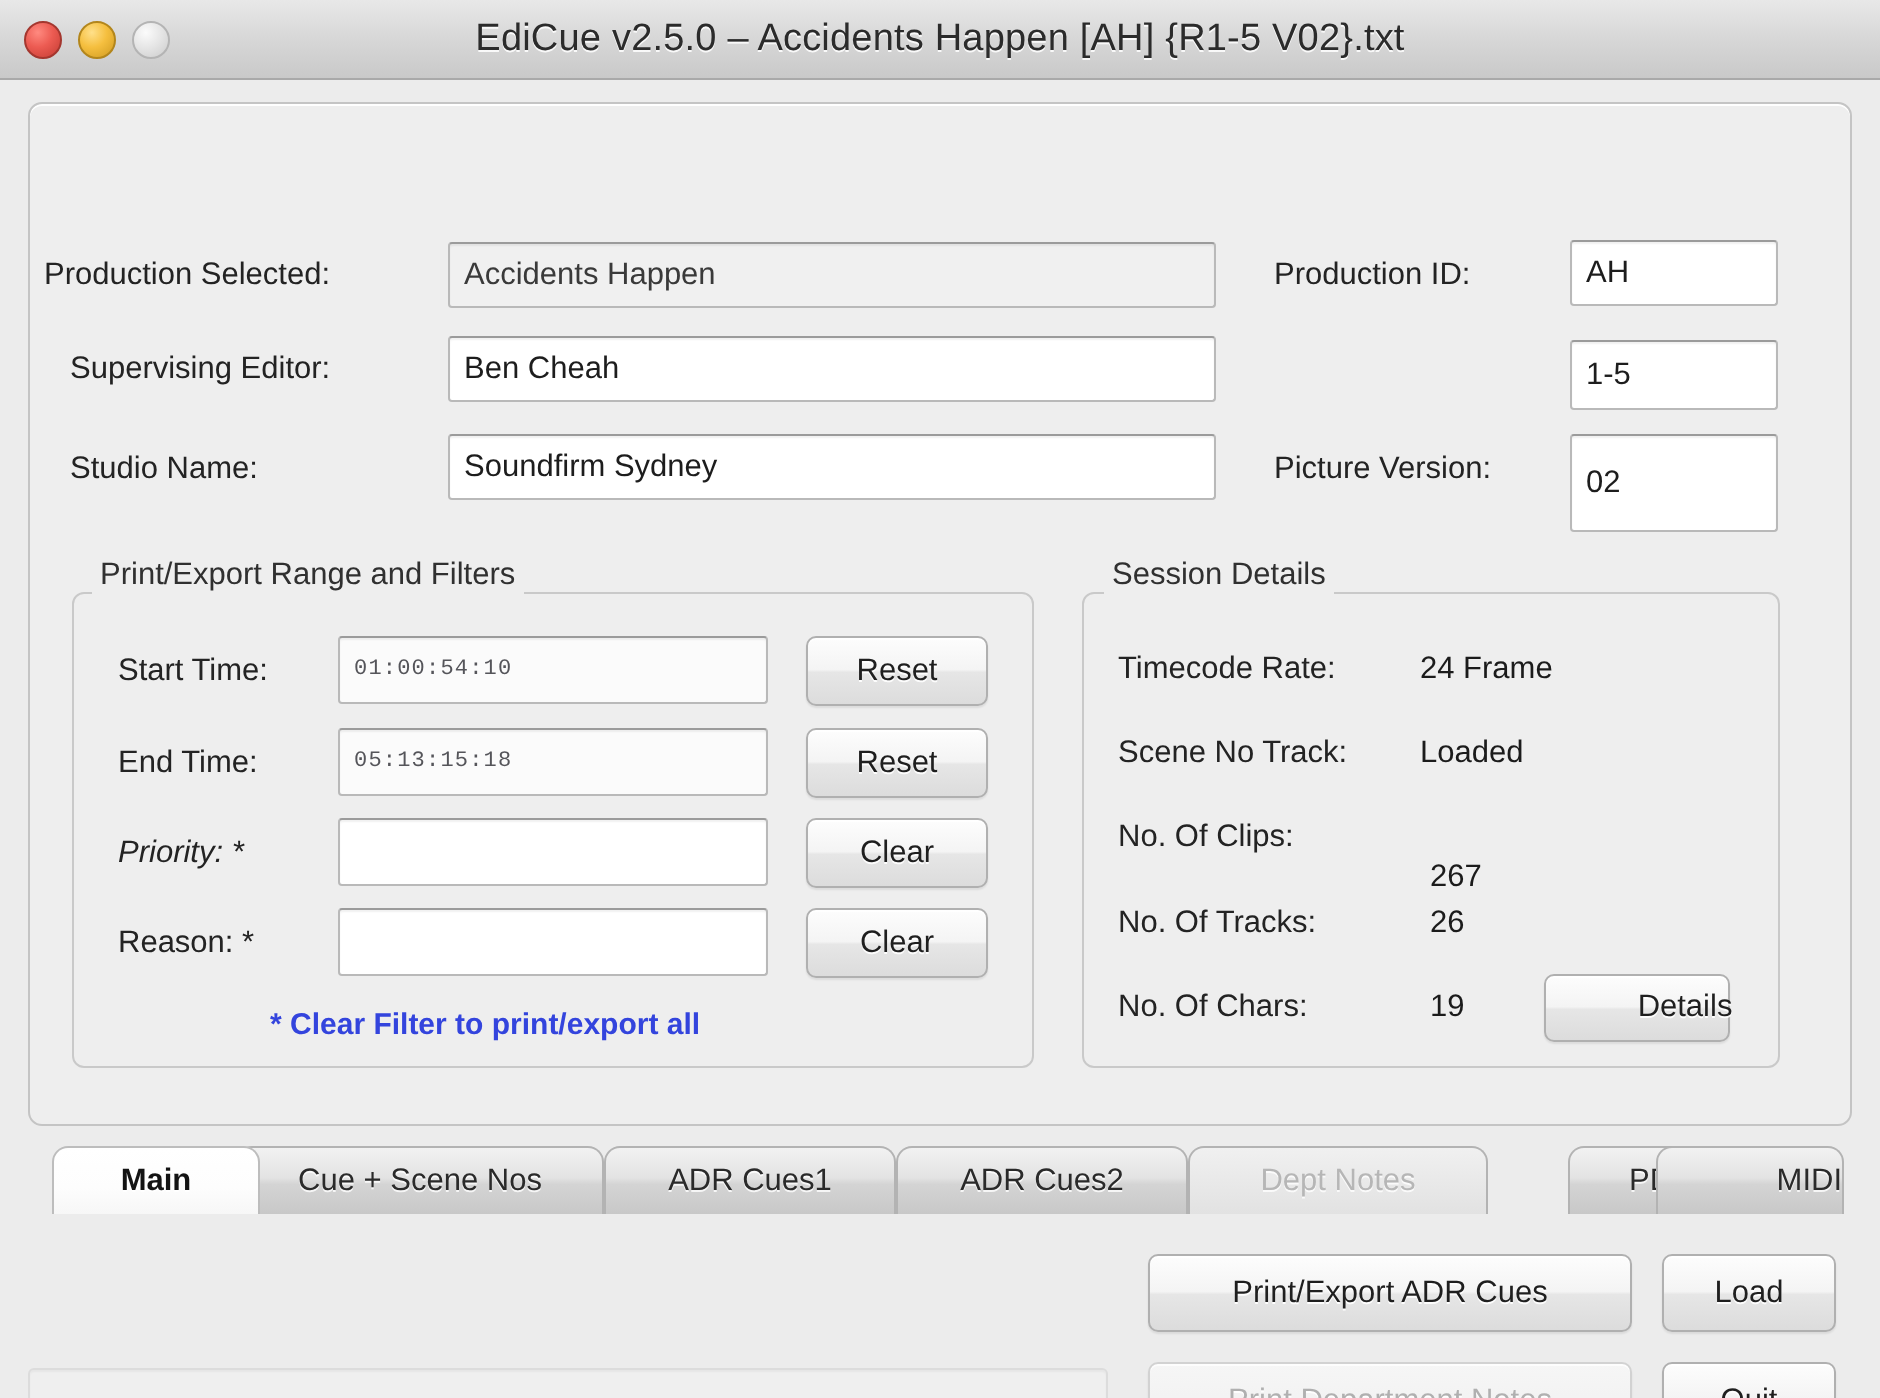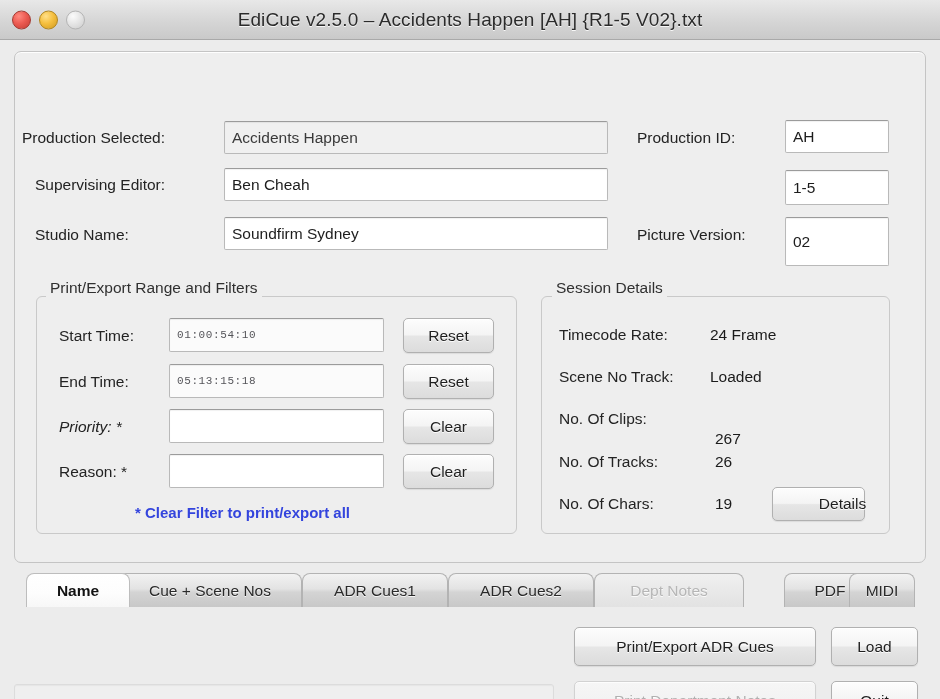--- a/index.html
+++ b/index.html
@@ -330,38 +330,38 @@
     <div class="detail-label" style="left:559px; top:413px;">No. Of Tracks:</div>
     <div class="detail-value" style="left:715px; top:413px;">26</div>
 
     <div class="detail-label" style="left:559px; top:455px;">No. Of Chars:</div>
     <div class="detail-value" style="left:715px; top:455px;">19</div>
 
     <div class="btn" style="left:772px; top:447px; width:93px; height:34px;padding-left:48px;">Details</div>
 
     <div class="tabbar">
       <div class="tab active" style="left:12px; width:104px;">
-        <span class="tab-label">Name</span>
+        <span class="tab-label">Main</span>
       </div>
       <div class="tab" style="left:104px; width:184px;">
         <span class="tab-label">Cue + Scene Nos</span>
       </div>
       <div class="tab" style="left:288px; width:146px;">
         <span class="tab-label">ADR Cues1</span>
       </div>
       <div class="tab" style="left:434px; width:146px;">
         <span class="tab-label">ADR Cues2</span>
       </div>
       <div class="tab disabled" style="left:580px; width:150px;">
         <span class="tab-label">Dept Notes</span>
       </div>
       <div class="tab" style="left:770px; width:92px;">
         <span class="tab-label">PDF</span>
       </div>
-      <div class="tab" style="left:835px; width:66px;">
+      <div class="tab" style="left:814px; width:94px;justify-content:flex-end;">
         <span class="tab-label">MIDI</span>
       </div>
     </div>
 
     <div class="btn" style="left:574px; top:587px; width:242px; height:39px;">Print/Export ADR Cues</div>
     <div class="btn disabled" style="left:574px; top:641px; width:242px; height:39px;">Print Department Notes</div>
     <div class="btn" style="left:831px; top:587px; width:87px; height:39px;">Load</div>
     <div class="btn" style="left:831px; top:641px; width:87px; height:39px;">Quit</div>
 
     <div class="statusfield"></div>

